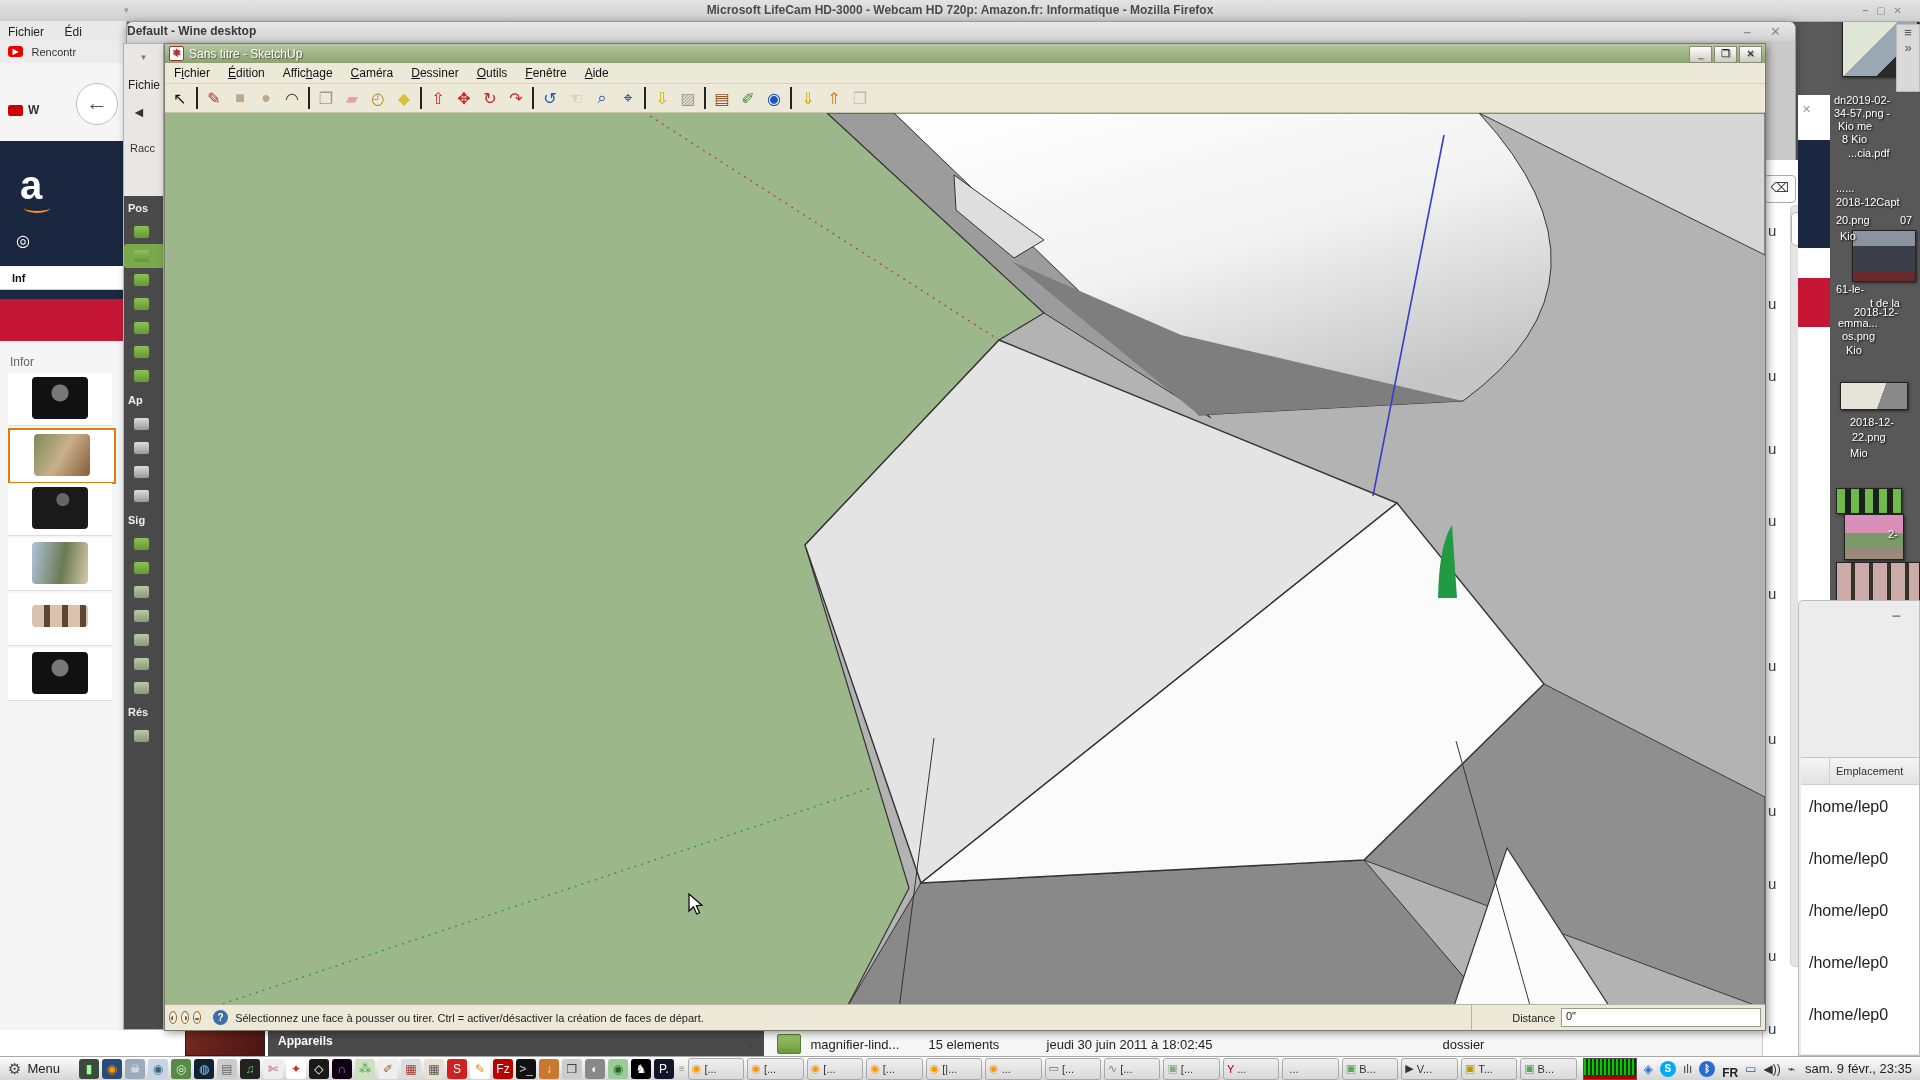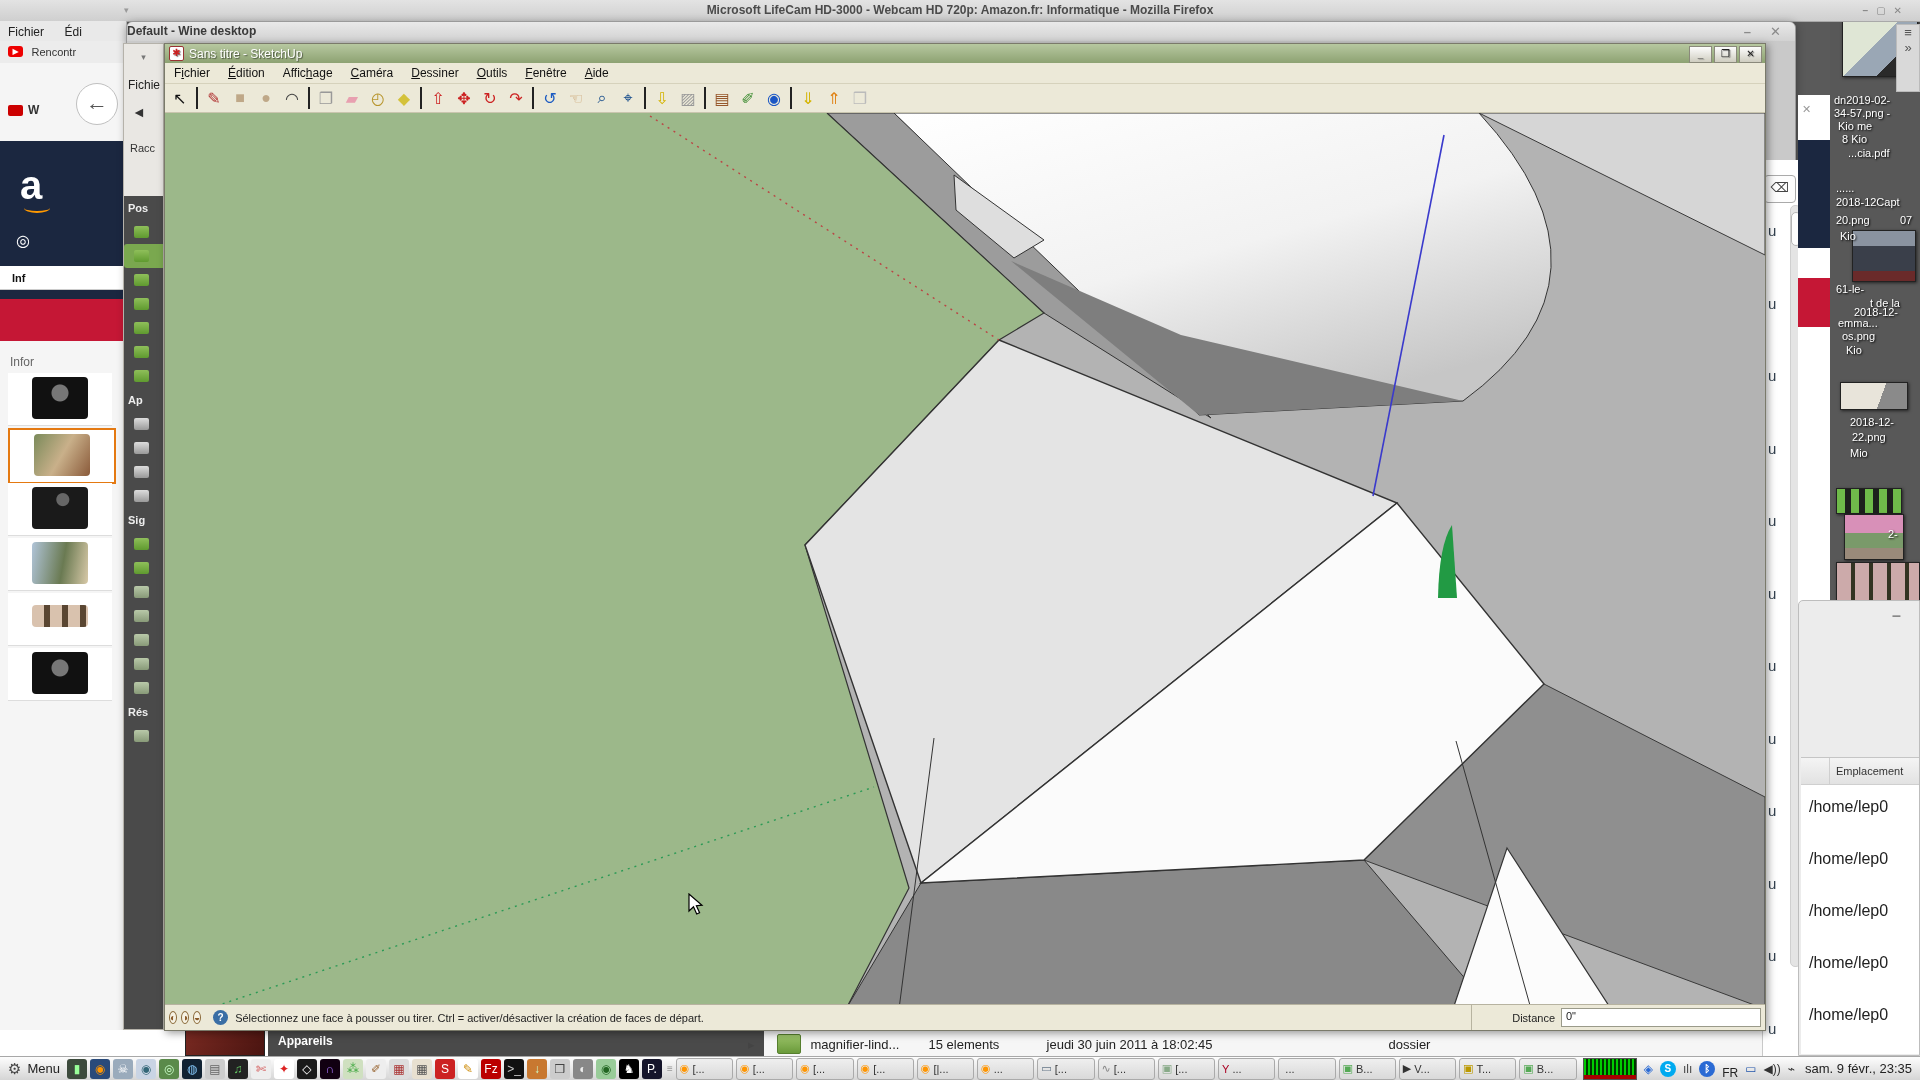--- a/index.html
+++ b/index.html
@@ -294,21 +294,21 @@
     <div id="behind-red"></div>
     <div id="behind-dark">
       <span>Appareils</span>
     </div>
     <div id="behind-row">
       <span style="color:#444;margin-left:-16px;">▸</span>
       <span class="fm-folder"></span>
       <span style="width:118px;">magnifier-lind...</span>
       <span style="width:118px;">15 elements</span>
       <span style="width:286px;">jeudi 30 juin 2011 à 18:02:45</span>
-      <span style="margin-left:56px;">dossier</span>
+      <span style="margin-left:110px;">dossier</span>
     </div>
   </div>
 
   <div class="abs" id="u-col">
       <span class="u-item" style="top: 62px;">u</span>
       <span class="u-item" style="top: 134.5px;">u</span>
       <span class="u-item" style="top: 207px;">u</span>
       <span class="u-item" style="top: 279.5px;">u</span>
       <span class="u-item" style="top: 352px;">u</span>
       <span class="u-item" style="top: 424.5px;">u</span>
@@ -435,21 +435,21 @@
       <span style="flex:1 1 auto;">Sélectionnez une face à pousser ou tirer.  Ctrl = activer/désactiver la création de faces de départ.</span>
       <span style="border-left:1px solid #b7b3a0;height:100%;display:flex;align-items:center;padding-left:40px;">
         <span>Distance</span>
         <span id="distance-box">0"</span>
       </span>
     </div>
   </div>
 
   <div class="abs" id="taskbar">
     <span style="margin-left:8px;font-size:15px;color:#444;">⚙</span>
-    <span style="margin:0 4px 0 6px;font-size:13px;">Menu</span>
+    <span style="margin:0 16px 0 6px;font-size:13px;">Menu</span>
     <span id="tb-launchers" style="display:flex;">
         <span class="tb-launch" style="background: rgb(60, 74, 60); color: rgb(153, 255, 153);">▮</span>
         <span class="tb-launch" style="background: rgb(42, 74, 122); color: rgb(255, 149, 0);">◉</span>
         <span class="tb-launch" style="background: rgb(154, 171, 188); color: rgb(255, 255, 255);">☠</span>
         <span class="tb-launch" style="background: rgb(201, 212, 228); color: rgb(51, 102, 119);">◉</span>
         <span class="tb-launch" style="background: rgb(90, 138, 74); color: rgb(204, 255, 204);">◎</span>
         <span class="tb-launch" style="background: rgb(17, 34, 51); color: rgb(136, 204, 255);">◍</span>
         <span class="tb-launch" style="background: rgb(204, 204, 204); color: rgb(102, 102, 102);">▤</span>
         <span class="tb-launch" style="background: rgb(34, 34, 34); color: rgb(102, 204, 102);">♫</span>
         <span class="tb-launch" style="background: rgb(238, 238, 238); color: rgb(204, 51, 51);">✄</span>
@@ -533,21 +533,21 @@
           <span class="wb-ic" style="color: rgb(85, 170, 85);">▣</span>
           <span>B...</span>
         </span>
       </span>
     <span id="sys-graph"></span>
     <span id="tb-tray" style="display:flex;align-items:center;">
         <span class="tray-ic" style="color: rgb(42, 106, 212);">◈</span>
         <span class="tray-ic tray-badge" style="background: rgb(0, 170, 240); color: rgb(255, 255, 255);">S</span>
         <span class="tray-ic" style="color: rgb(68, 68, 68);">ılı</span>
         <span class="tray-ic tray-badge" style="background: rgb(42, 106, 212); color: rgb(255, 255, 255);">ᛒ</span>
-        <span class="tray-ic" style="color: rgb(34, 34, 34); font-weight: normal; margin-top: 8px;">FR</span>
+        <span class="tray-ic" style="color: rgb(34, 34, 34); font-weight: bold; margin-top: 8px;">FR</span>
         <span class="tray-ic" style="color: rgb(34, 85, 170);">▭</span>
         <span class="tray-ic" style="color: rgb(51, 51, 51);">◀))</span>
         <span class="tray-ic" style="color: rgb(51, 51, 51);">⌁</span>
       </span>
     <span id="clock">sam. 9 févr., 23:35</span>
   </div>
 
   <svg class="abs" id="cursor" viewBox="0 0 22 24">
     <polygon points="1,1 1,18 5.5,13.8 8.7,21 11.6,19.7 8.4,12.7 14,12.2" fill="#fff" stroke="#000" stroke-width="1.2"></polygon>
   </svg>

